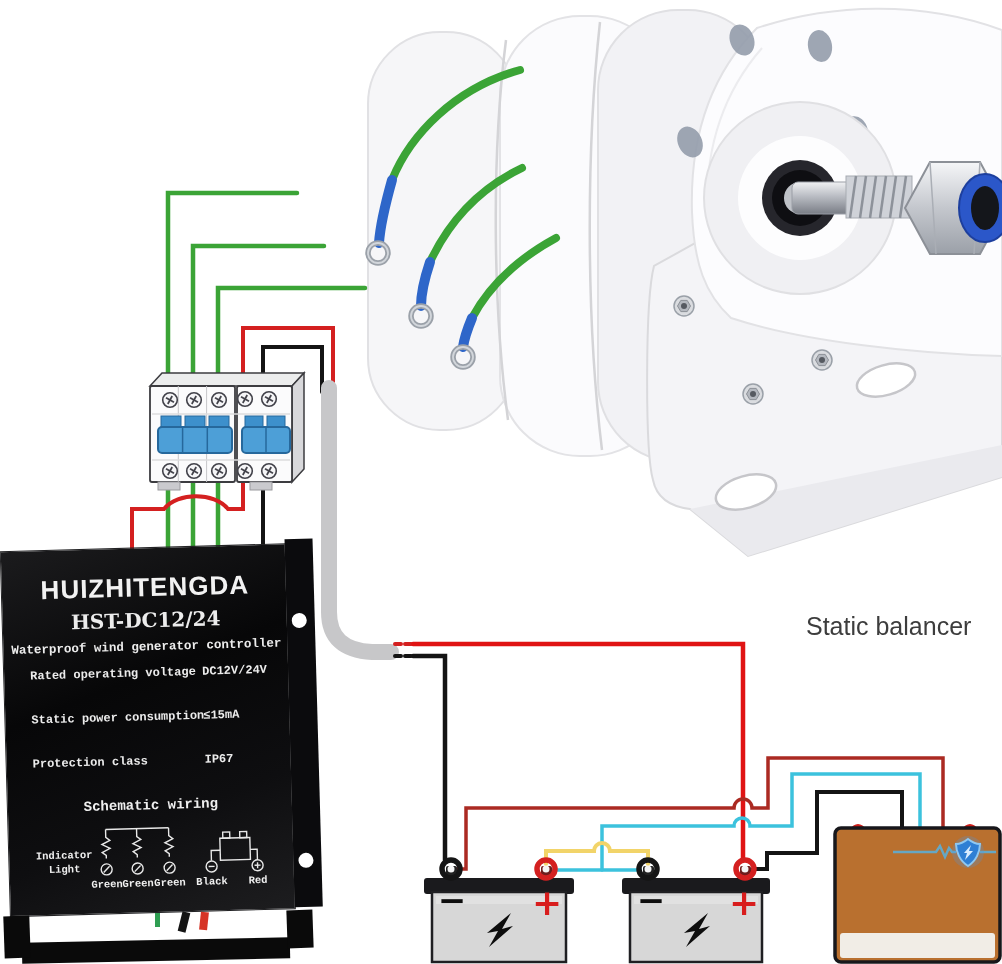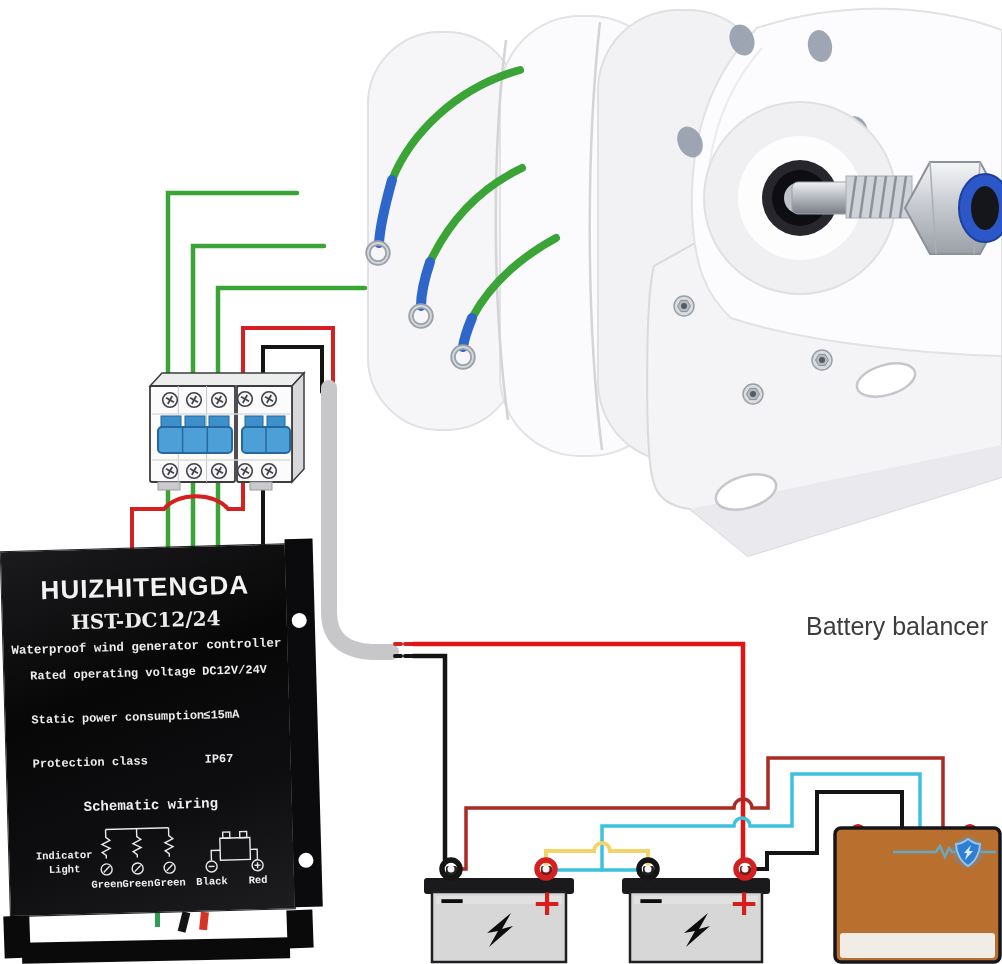--- a/index.html
+++ b/index.html
@@ -304,15 +304,15 @@
     </div>
   </div>
 
   <div class="stub stub-green"></div>
   <div class="stub stub-black"></div>
   <div class="stub stub-red"></div>
   <div class="foot-bar"></div>
   <div class="foot-left"></div>
   <div class="foot-right"></div>
 
-  <div class="balancer-label">Battery balancer</div>
+  <div class="balancer-label">Static balancer</div>
 
 </div>
 
 </body></html>

